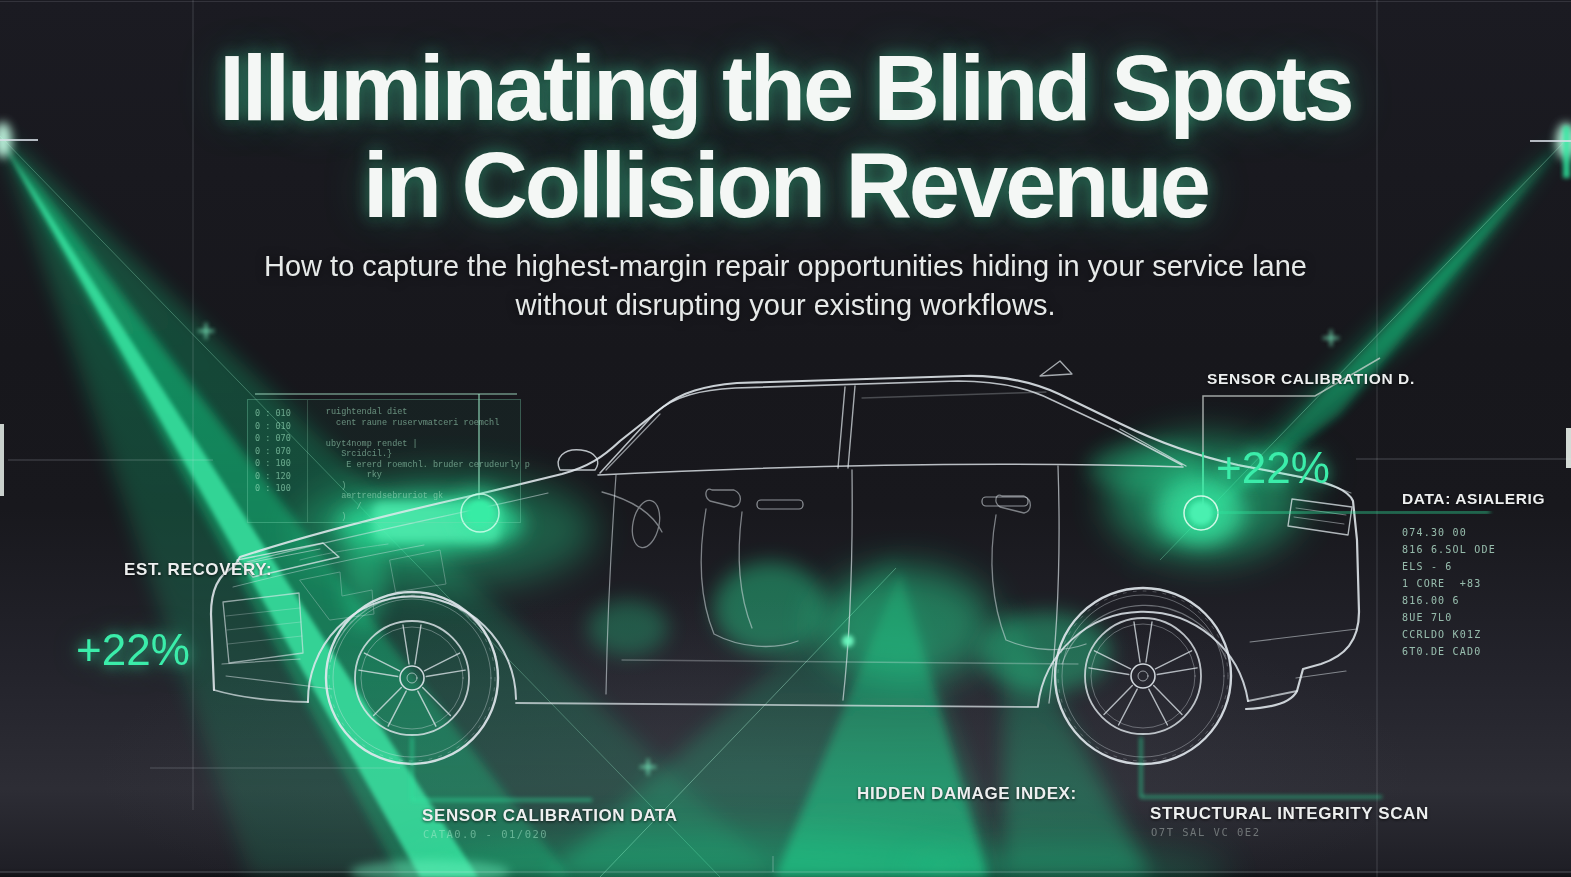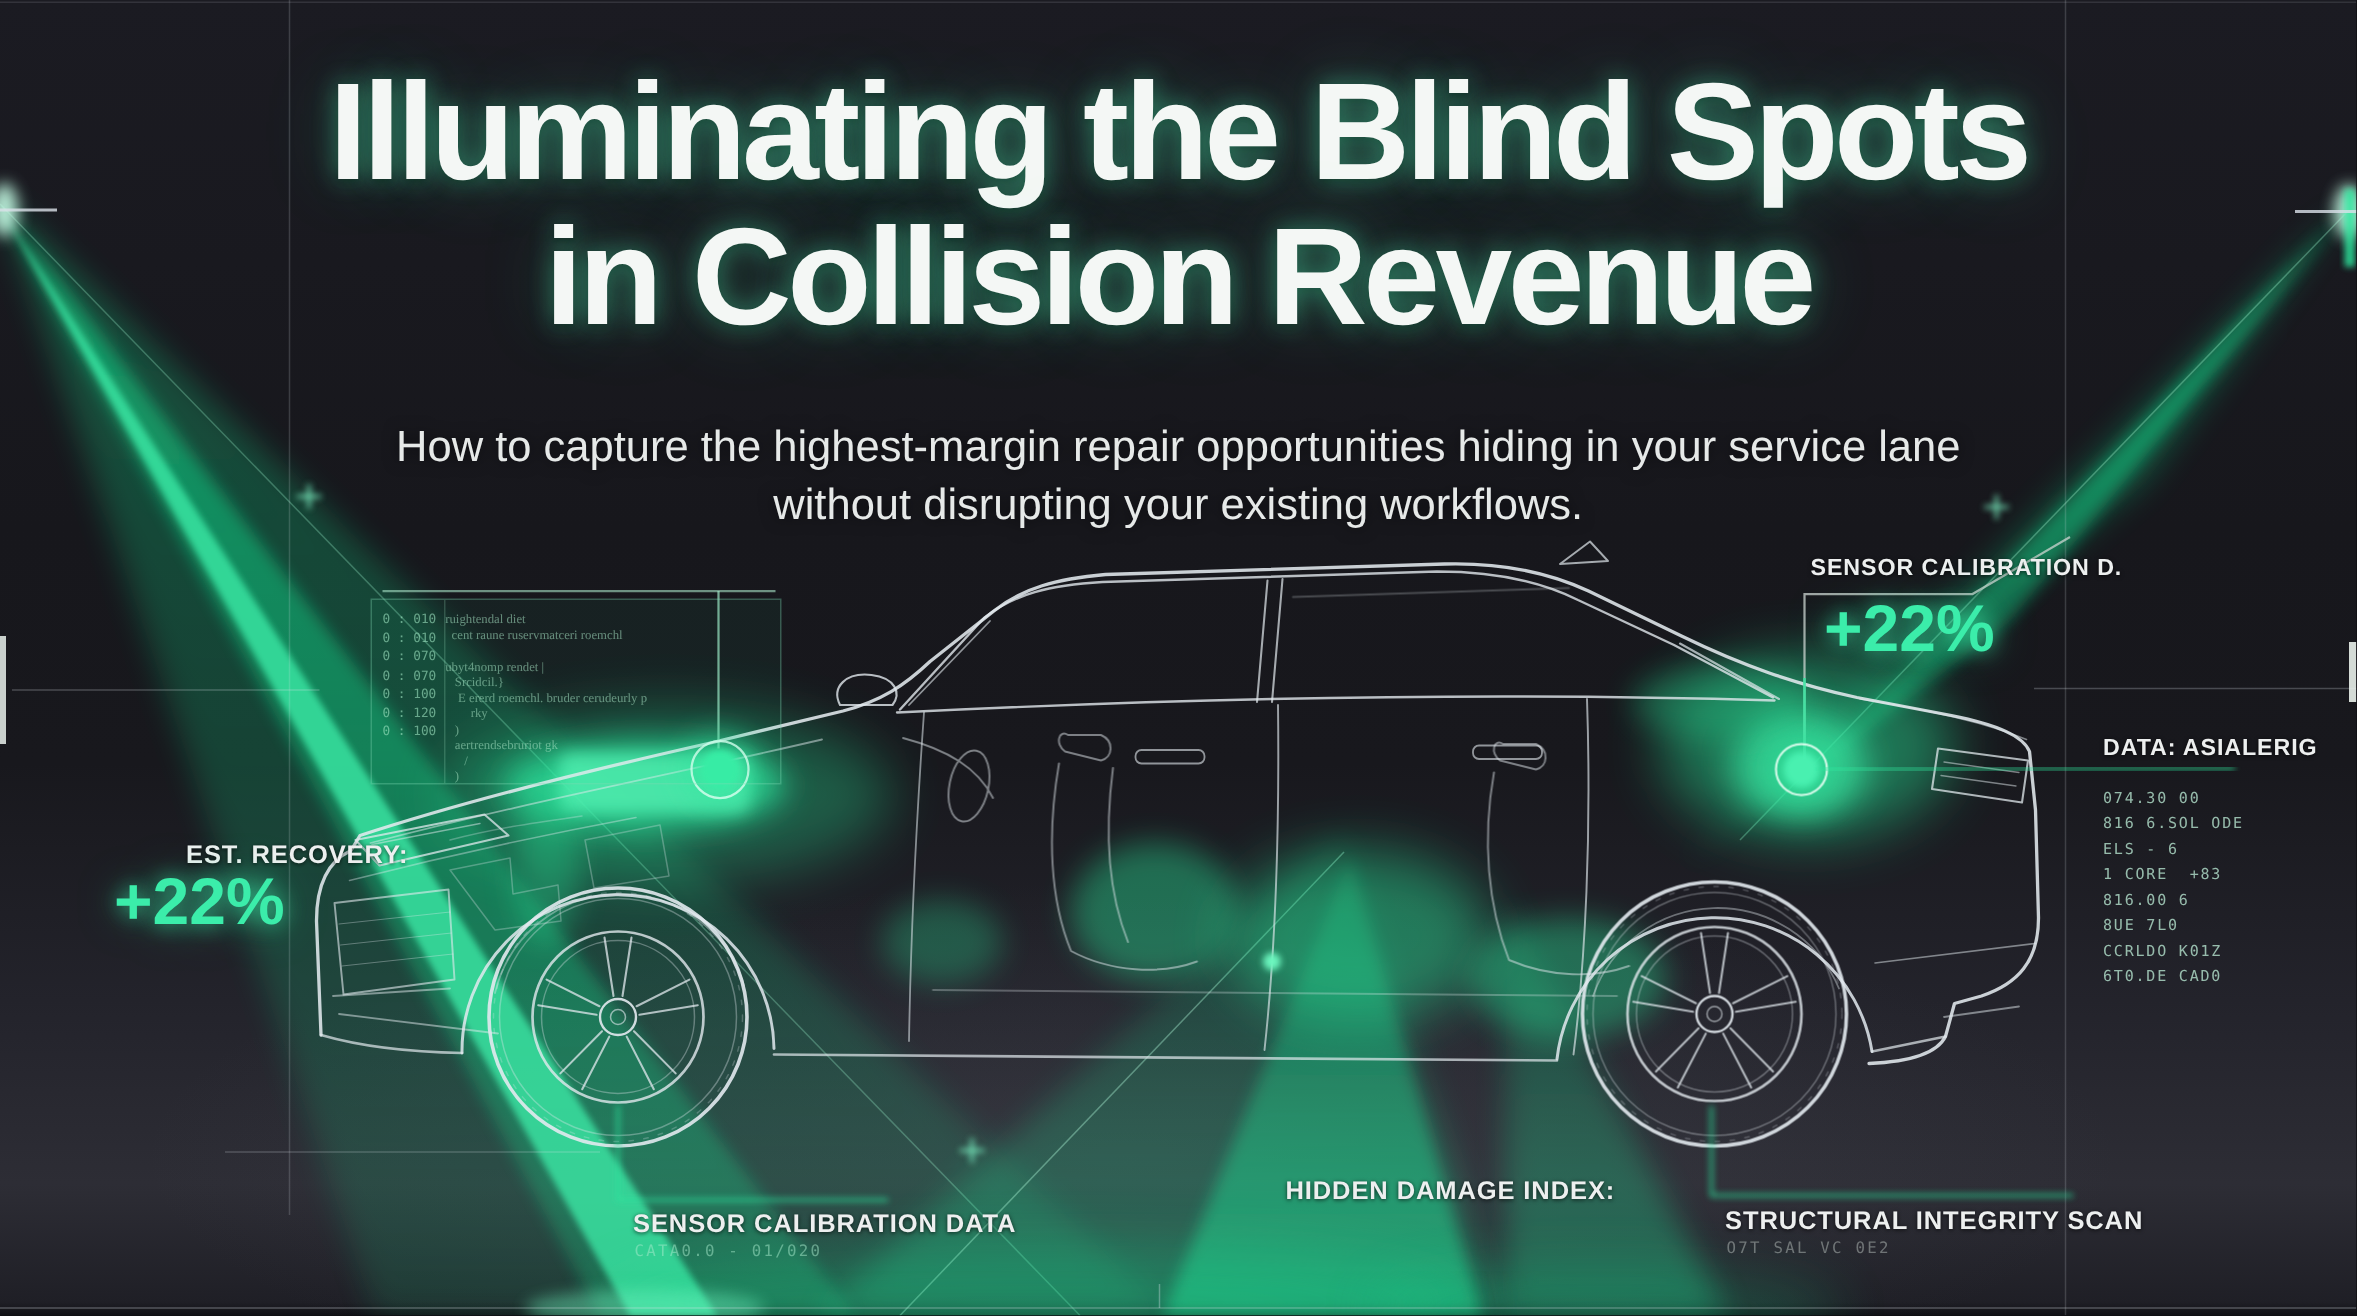--- a/index.html
+++ b/index.html
@@ -10,32 +10,32 @@
       linear-gradient(180deg,#1b1b22 0%,#17171c 40%,#18181d 58%,#23232b 76%,#2d2d35 90%,#1f1f26 99%,#101014 100%);
   }
   .stage *{box-sizing:border-box;}
   .scene{position:absolute;inset:0;}
   .abs{position:absolute;}
   .title{top:40px;left:0;width:100%;text-align:center;color:#f4f7f5;font-weight:bold;
     font-size:92px;line-height:97px;letter-spacing:-3px;
     text-shadow:0 0 16px rgba(80,240,180,.45),0 0 46px rgba(60,235,170,.28),0 2px 5px rgba(0,0,0,.55);}
   .subtitle{top:247px;left:50%;transform:translateX(-50%);width:1090px;text-align:center;
     color:#e6e9e8;font-size:29px;line-height:39px;font-weight:normal;
-    text-shadow:0 0 10px rgba(0,0,0,.6);margin-top:32px;}
+    text-shadow:0 0 10px rgba(0,0,0,.6);}
   .lbl{font-weight:bold;color:#edefef;letter-spacing:.6px;font-size:15.5px;white-space:nowrap;
     text-shadow:0 1px 3px rgba(0,0,0,.7);}
   .lbl-big{font-size:17px;}
-  .val{font-weight:bold;color:#3bedaa;white-space:nowrap;
-    text-shadow:0 0 14px rgba(59,237,170,.8),0 0 32px rgba(59,237,170,.4);}
+  .val{font-weight:normal;color:#3bedaa;white-space:nowrap;
+    text-shadow:0 0 14px rgba(59,237,170,.8),0 0 32px rgba(59,237,170,.4);margin-top:48px;}
   .code-panel{left:247px;top:399px;width:274px;height:124px;display:flex;
     border:1px solid rgba(130,215,180,.32);background:rgba(46,230,160,.05);}
   .code-nums{padding:7px 5px 0 7px;font-family:"DejaVu Sans Mono",monospace;font-size:8.5px;
     line-height:12.5px;color:rgba(160,230,195,.6);white-space:pre;}
-  .code-body{padding:7px 8px 0 0;margin-left:0;border-left:1px solid rgba(160,230,195,.22);
-    font-family:Liberation Serif, serif;font-size:8.5px;line-height:10.5px;
+  .code-body{padding:7px 8px 0 18px;margin-left:11px;border-left:1px solid rgba(160,230,195,.22);
+    font-family:Liberation Mono, monospace;font-size:8.5px;line-height:10.5px;
     color:rgba(165,225,195,.55);white-space:pre;}
   .data-lines{font-family:"DejaVu Sans Mono",monospace;font-size:10px;line-height:17px;
     color:rgba(185,232,210,.78);letter-spacing:1.2px;white-space:pre;}
   .sub-gibberish{font-family:"DejaVu Sans Mono",monospace;font-size:10.5px;letter-spacing:1.5px;
     color:rgba(170,235,205,.5);white-space:nowrap;}
   .sub-gray{color:rgba(200,208,204,.45);text-align:right;}
 </style>
 </head>
 <body>
 

